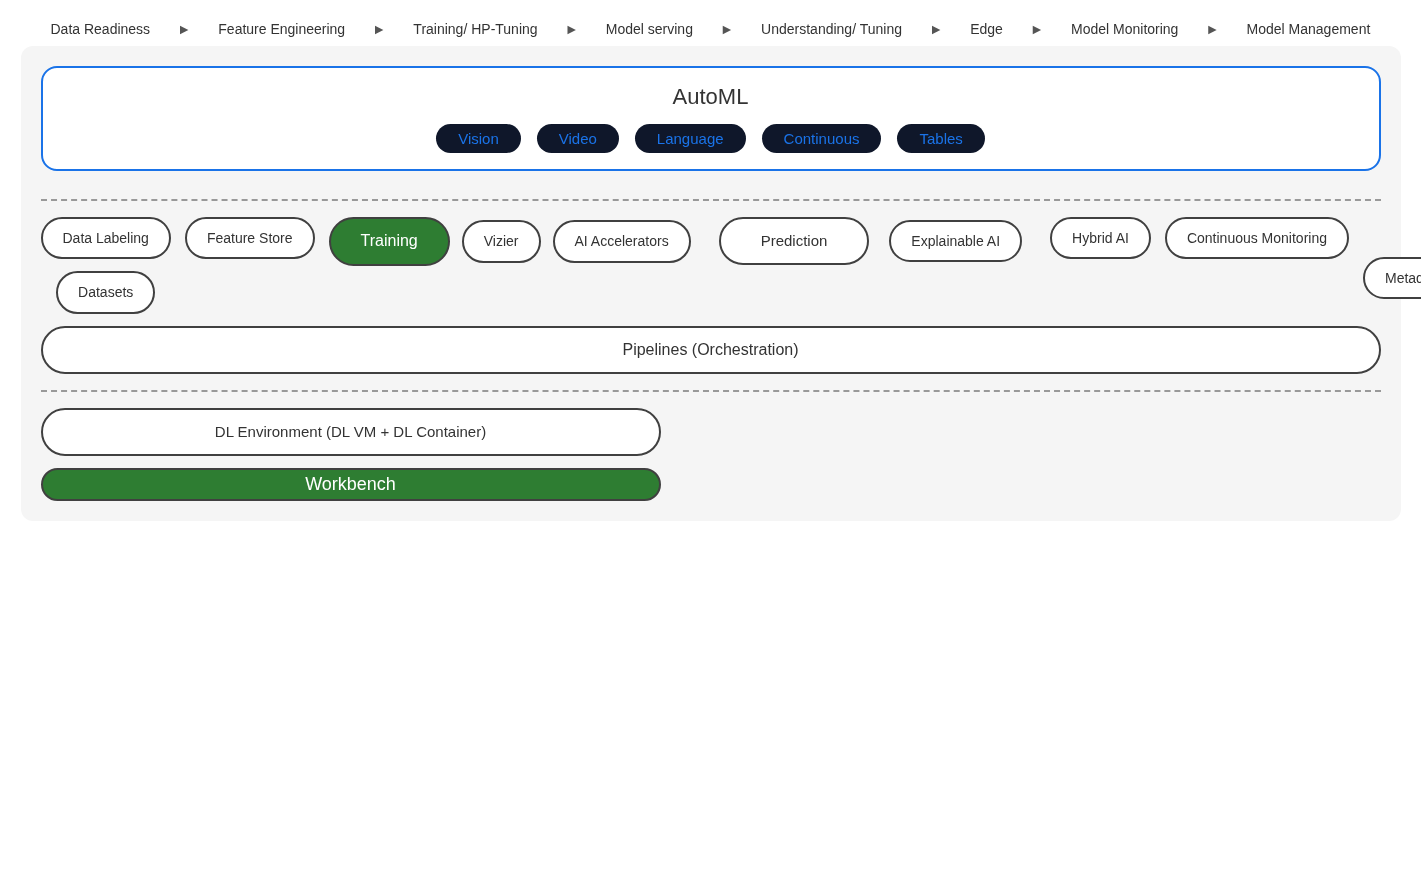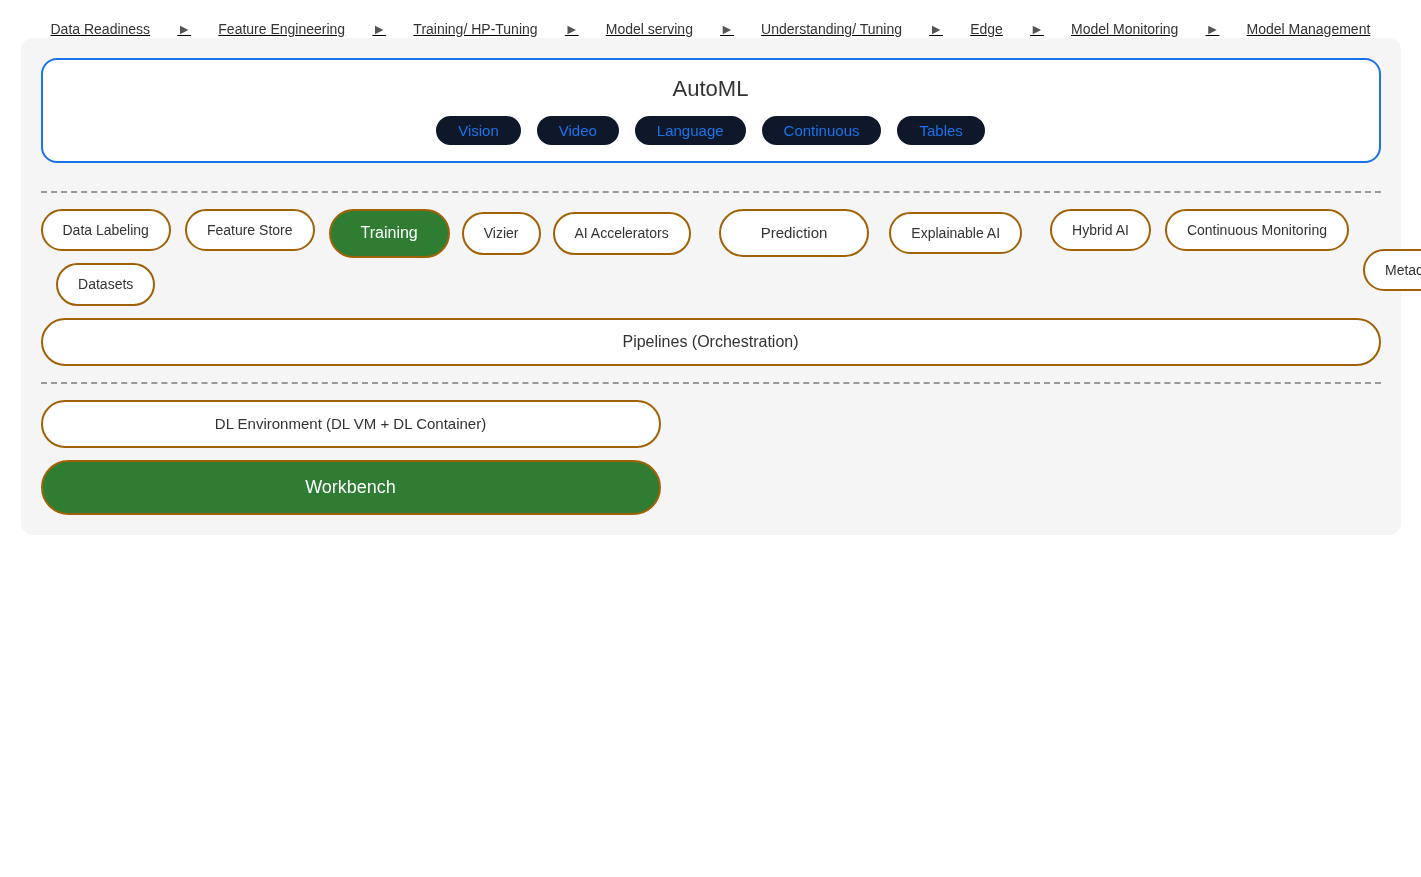--- a/index.html
+++ b/index.html
@@ -18,22 +18,22 @@
       width: 1380px;
       position: relative;
     }
 
     
     .pipeline-header {
       display: flex;
       align-items: center;
       justify-content: space-between;
       padding: 0 30px;
+      margin-bottom: 8px;
       width: 100%;
-      text-decoration: underline;
     }
 
     .pipeline-step {
       display: flex;
       align-items: center;
       gap: 6px;
       font-size: 14px;
       color: #333;
       text-align: center;
     }
@@ -96,21 +96,21 @@
       border-top: 2px dashed #999;
       margin: 16px 0;
     }
 
     
     .nodes-section {
       position: relative;
     }
 
     .node {
-      border: 2px solid #a16207;
+      border: 2px solid #404040;
       border-radius: 30px;
       padding: 10px 20px;
       background: #fff;
       font-size: 14px;
       color: #333;
       text-align: center;
       white-space: nowrap;
       line-height: 1.3;
     }
 
@@ -259,18 +259,18 @@
 
     </div>
 
     <hr class="dashed-divider">
 
     <div class="bottom-section">
       <div class="dl-env-row">
         <div class="node" style="border-radius:40px; padding: 12px 40px; font-size:15px; width: 620px; text-align:center;">DL Environment (DL VM + DL Container)</div>
       </div>
       <div class="workbench-row">
-        <div class="node filled" style="border-radius:40px; padding: 14px 40px; font-size:18px; width: 620px; text-align:center;">Workbench</div>
+        <div class="node filled" style="border-radius:40px; padding: 3px 40px; font-size:18px; width: 620px; text-align:center;">Workbench</div>
       </div>
     </div>
 
   </div>
 </div>
 
 </body></html>

